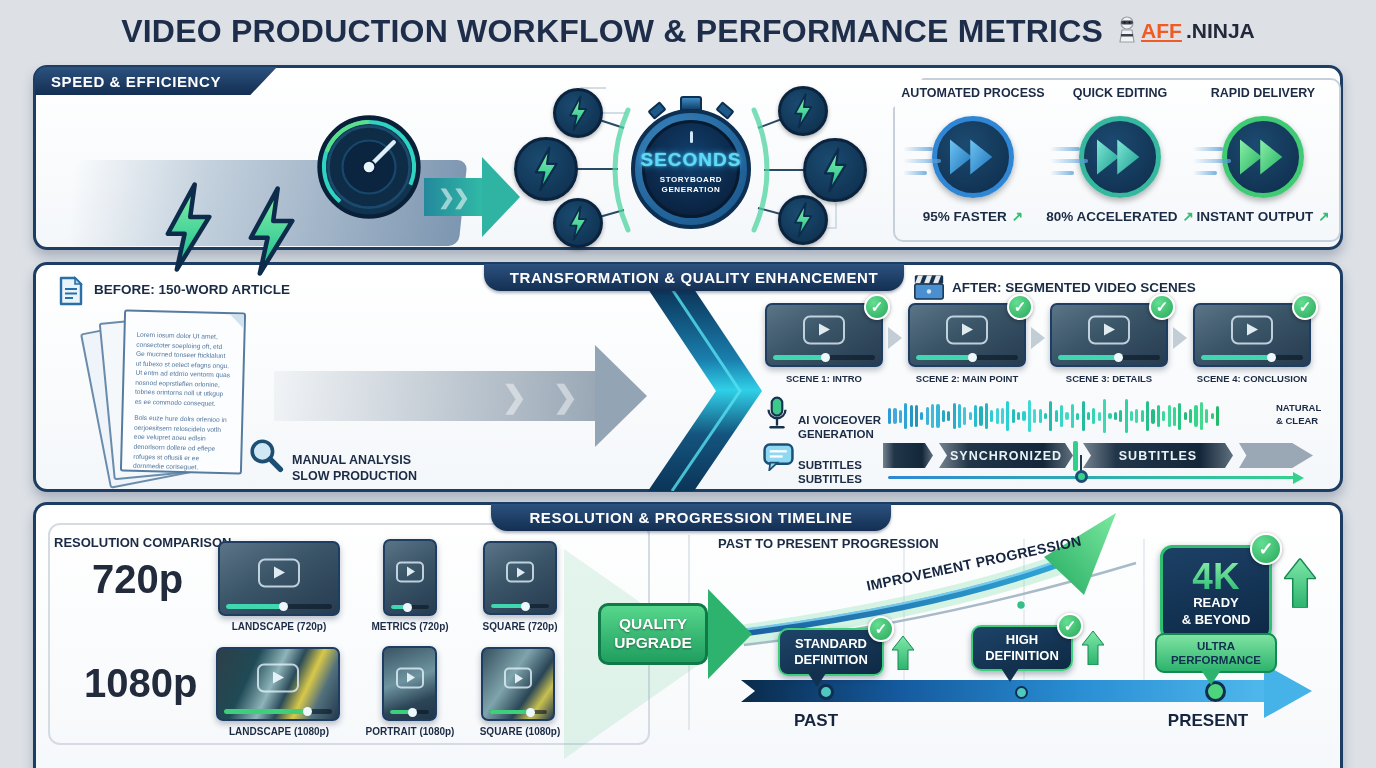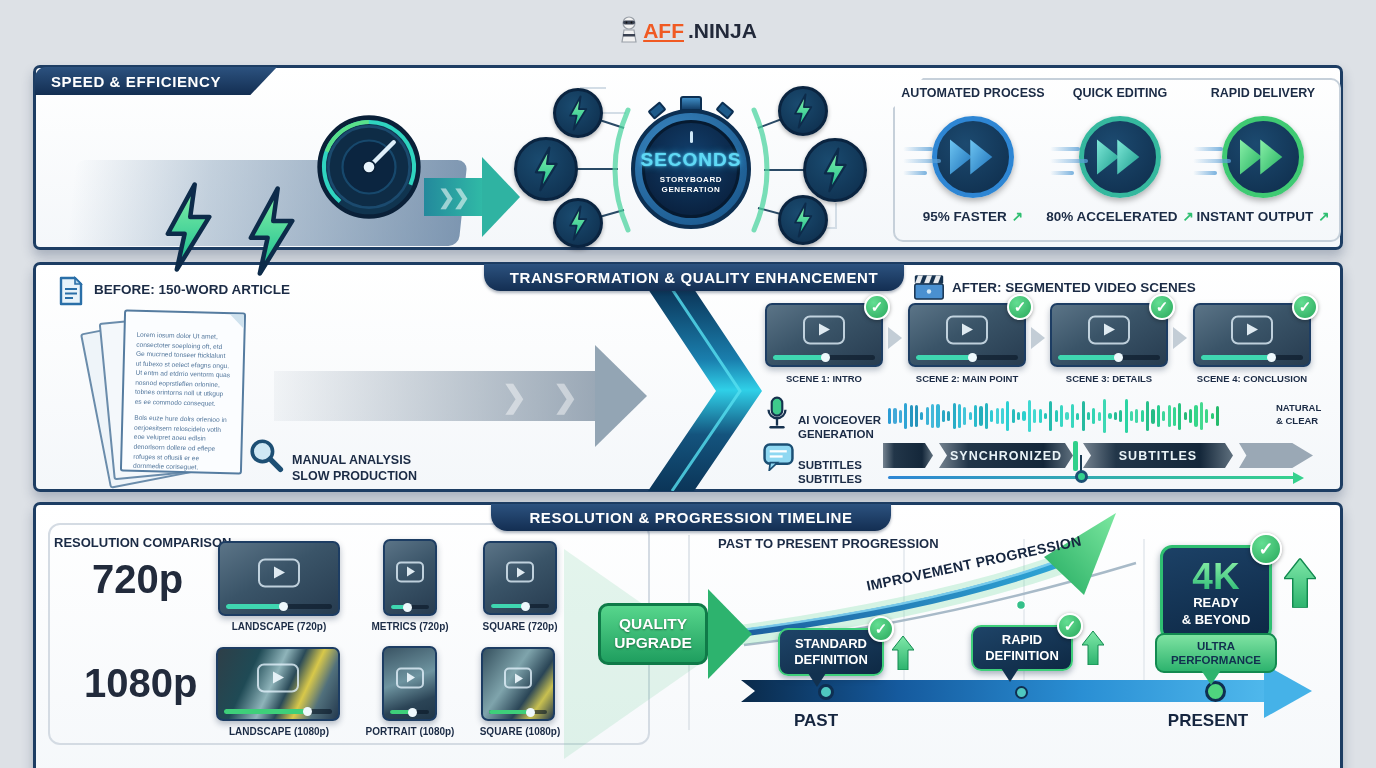--- a/index.html
+++ b/index.html
@@ -8,21 +8,21 @@
   #stage { position:absolute; inset:0; }
 
   
   .hdr { position:absolute; left:0; top:8px; width:1376px; height:46px; display:flex; align-items:center; justify-content:center; gap:14px; }
   .hdr-title { font-size:32px; font-weight:800; letter-spacing:.2px; color:#1d2d4a; white-space:nowrap; }
   .brand { display:flex; align-items:center; gap:4px; font-size:21px; font-weight:800; }
   .brand .aff { color:#f05a23;text-decoration:underline; } .brand .ninja { color:#22293a; }
 
   
   .panel { position:absolute; left:33px; width:1310px; background:linear-gradient(180deg,#ffffff,#f4f7fa);
-           border:3px solid #1d3d63; border-radius:7px; box-shadow:0 7px 12px rgba(35,55,85,.28); }
+           border:3px solid #1d3d63; border-radius:14px; box-shadow:0 7px 12px rgba(35,55,85,.28); }
   #p1 { top:65px; height:185px; } #p2 { top:262px; height:230px; } #p3 { top:502px; height:308px; }
 
   .tab { position:absolute; top:-1px; background:linear-gradient(180deg,#2c527f,#132e52); color:#fff;
          font-weight:800; font-size:15px; letter-spacing:.6px; display:flex; align-items:center; z-index:5; }
   .tab-left { left:-1px; width:242px; height:28px; padding-left:16px; border-radius:11px 0 0 0;
               clip-path:polygon(0 0,100% 0,89% 100%,0 100%); }
   .tab-center { height:27px; justify-content:center; border-radius:0 0 16px 16px; box-shadow:0 2px 3px rgba(20,40,70,.35); }
 
   .lbl { position:absolute; font-weight:800; color:#1b2b45; }
   .ctr { text-align:center; }
@@ -218,20 +218,21 @@
     <symbol id="ff" viewBox="0 0 50 38">
       <polygon points="0,0 0,38 24,19"></polygon>
         <polygon points="22,0 22,38 46,19"></polygon>
     </symbol>
   </defs>
 </svg>
 
 <div id="stage">
 
   <div class="hdr">
+    <span class="hdr-title">VIDEO PRODUCTION WORKFLOW &amp; PERFORMANCE METRICS</span>
     <span class="brand">
       <svg width="20" height="30" viewBox="0 0 20 30">
         <circle cx="10" cy="7" r="6" fill="#f2f2f2" stroke="#9aa0a8" stroke-width="1.2"></circle>
         <rect x="4" y="4.5" width="12" height="4" rx="2" fill="#3a4252"></rect>
         <circle cx="7.5" cy="6.5" r="0.9" fill="#111"></circle>
           <circle cx="12.5" cy="6.5" r="0.9" fill="#111"></circle>
         <path d="M5 14 L15 14 L17 26 L3 26 Z" fill="#f2f2f2" stroke="#9aa0a8" stroke-width="1.2"></path>
         <rect x="4" y="18" width="12" height="2.5" fill="#3a4252"></rect>
       </svg>
       <span class="aff">AFF</span>
@@ -651,21 +652,21 @@
     <div class="callout" style="left:742px;top:123px;width:106px;height:48px;font-size:13px">
       <div>STANDARD</div>
       <div>DEFINITION</div>
       <div class="check" style="right:-12px;top:-14px">✓</div>
     </div>
     <svg class="upblock" style="left:856px;top:131px" width="22" height="34">
         <use href="#upArrow"></use>
       </svg>
 
     <div class="callout" style="left:935px;top:120px;width:102px;height:46px;font-size:13px">
-      <div>RAPID</div>
+      <div>HIGH</div>
       <div>DEFINITION</div>
       <div class="check" style="right:-12px;top:-14px">✓</div>
     </div>
     <svg class="upblock" style="left:1046px;top:126px" width="22" height="34">
         <use href="#upArrow"></use>
       </svg>
 
     <div class="badge4k">
       <div class="big">4K</div>
       <div class="r">READY</div>

